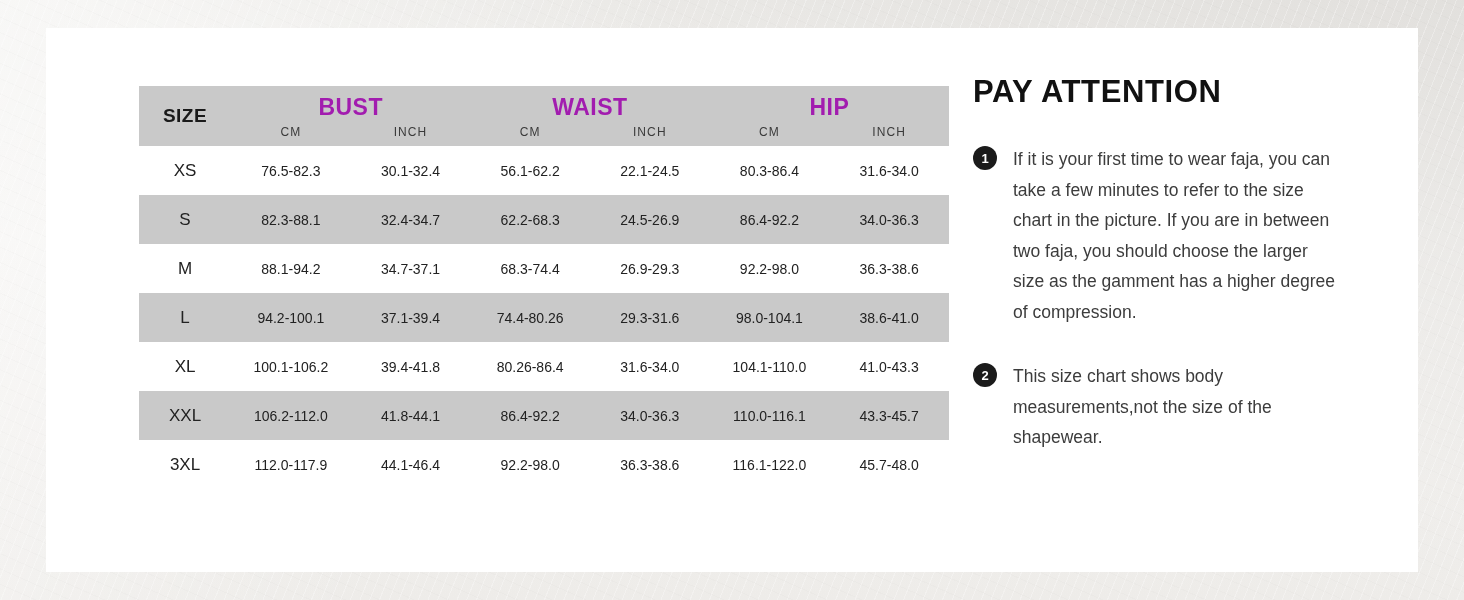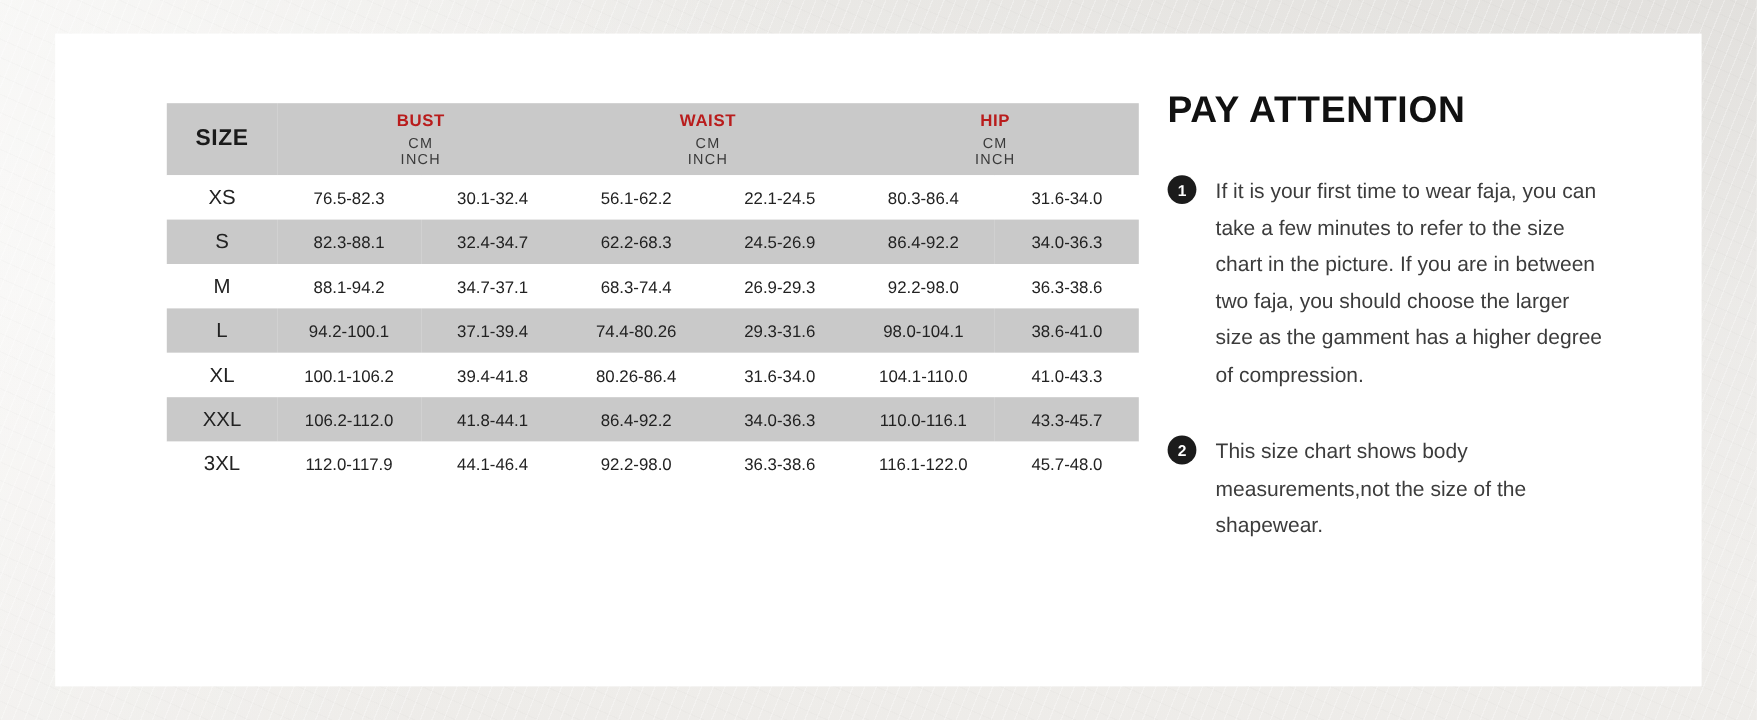--- a/index.html
+++ b/index.html
@@ -64,42 +64,42 @@
     height: 60px;
     padding: 0;
   }
   .size-label {
     font-size: 19px;
     font-weight: bold;
     letter-spacing: 0.5px;
     color: #1a1a1a;
   }
   .grp-title {
-    font-size: 14px;
+    font-size: 23px;
     font-weight: bold;
     letter-spacing: 0.5px;
-    color: #b91c1c;
+    color: #a21caf;
     display: block;
     margin-bottom: 4px;
   }
   .unit-row {
     display: flex;
-    flex-direction: column;
+    flex-direction: row;
     justify-content: center;
   }
   .unit-cell {
     flex: 1;
     font-size: 12px;
     font-weight: normal;
     letter-spacing: 1.1px;
     color: #3a3a3a;
     text-align: center;
   }
   tbody tr {
-    height: 37px;
+    height: 49px;
   }
   tbody tr.odd {
     background: #ffffff;
   }
   tbody tr.even {
     background: #c9c9c9;
   }
   tbody td {
     font-size: 14px;
     color: #1d1d1d;

